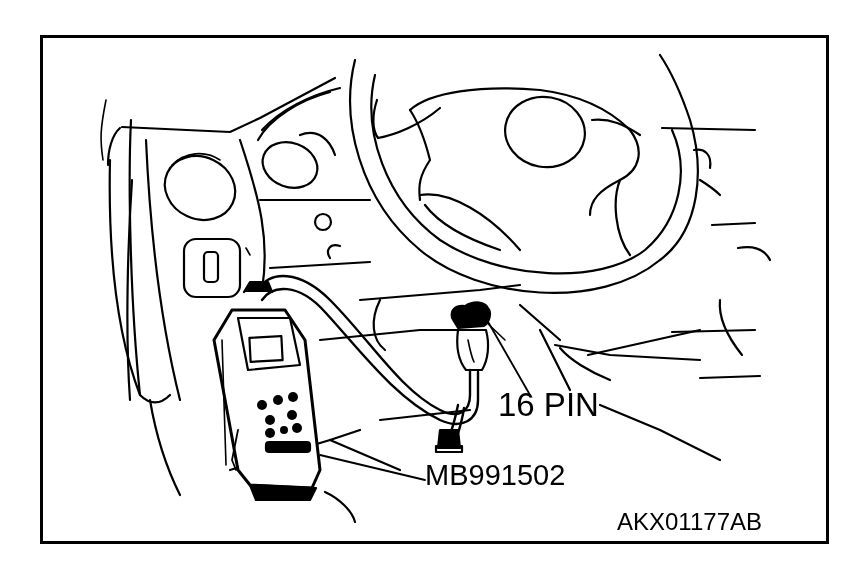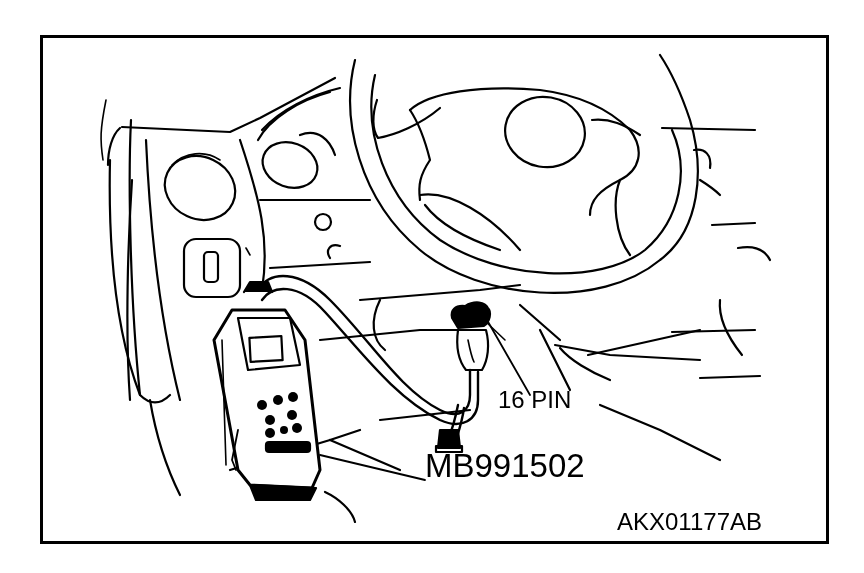--- a/index.html
+++ b/index.html
@@ -6,22 +6,22 @@
     body { width: 864px; height: 573px; position: relative; overflow: hidden; }
     .frame {
       position: absolute; left: 40px; top: 35px; width: 783px; height: 503px;
       border: 3px solid #000; box-sizing: content-box; background: #fff;
     }
     svg.art { position: absolute; left: 0; top: 0; width: 864px; height: 573px; }
     .label {
       position: absolute; font-family: "Liberation Sans", sans-serif;
       color: #000; white-space: nowrap; line-height: 1;
     }
-    .lbl-pin { left: 498px; top: 388px; font-size: 24px; text-align: right; }
-    .lbl-tool { left: 425px; top: 449px; font-size: 33px; }
+    .lbl-pin { left: 498px; top: 388px; font-size: 33px; text-align: right; }
+    .lbl-tool { left: 425px; top: 461px; font-size: 29px; }
     .lbl-code { left: 617px; top: 510px; font-size: 24px; font-weight: normal; }
   </style>
 </head>
 <body>
 
 <div class="frame"></div>
 
 <svg class="art" viewBox="0 0 864 573" fill="none" stroke="#000" stroke-width="2.2" stroke-linecap="round" stroke-linejoin="round">
 
   <g>

